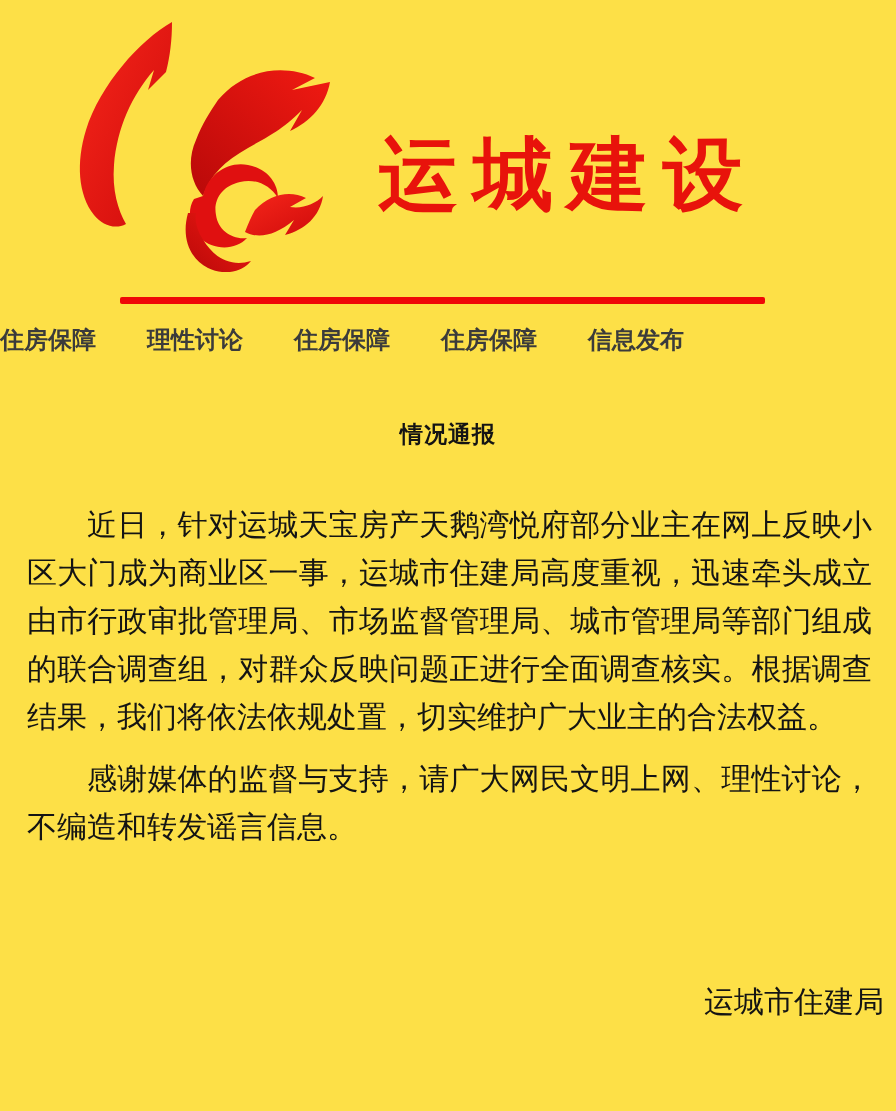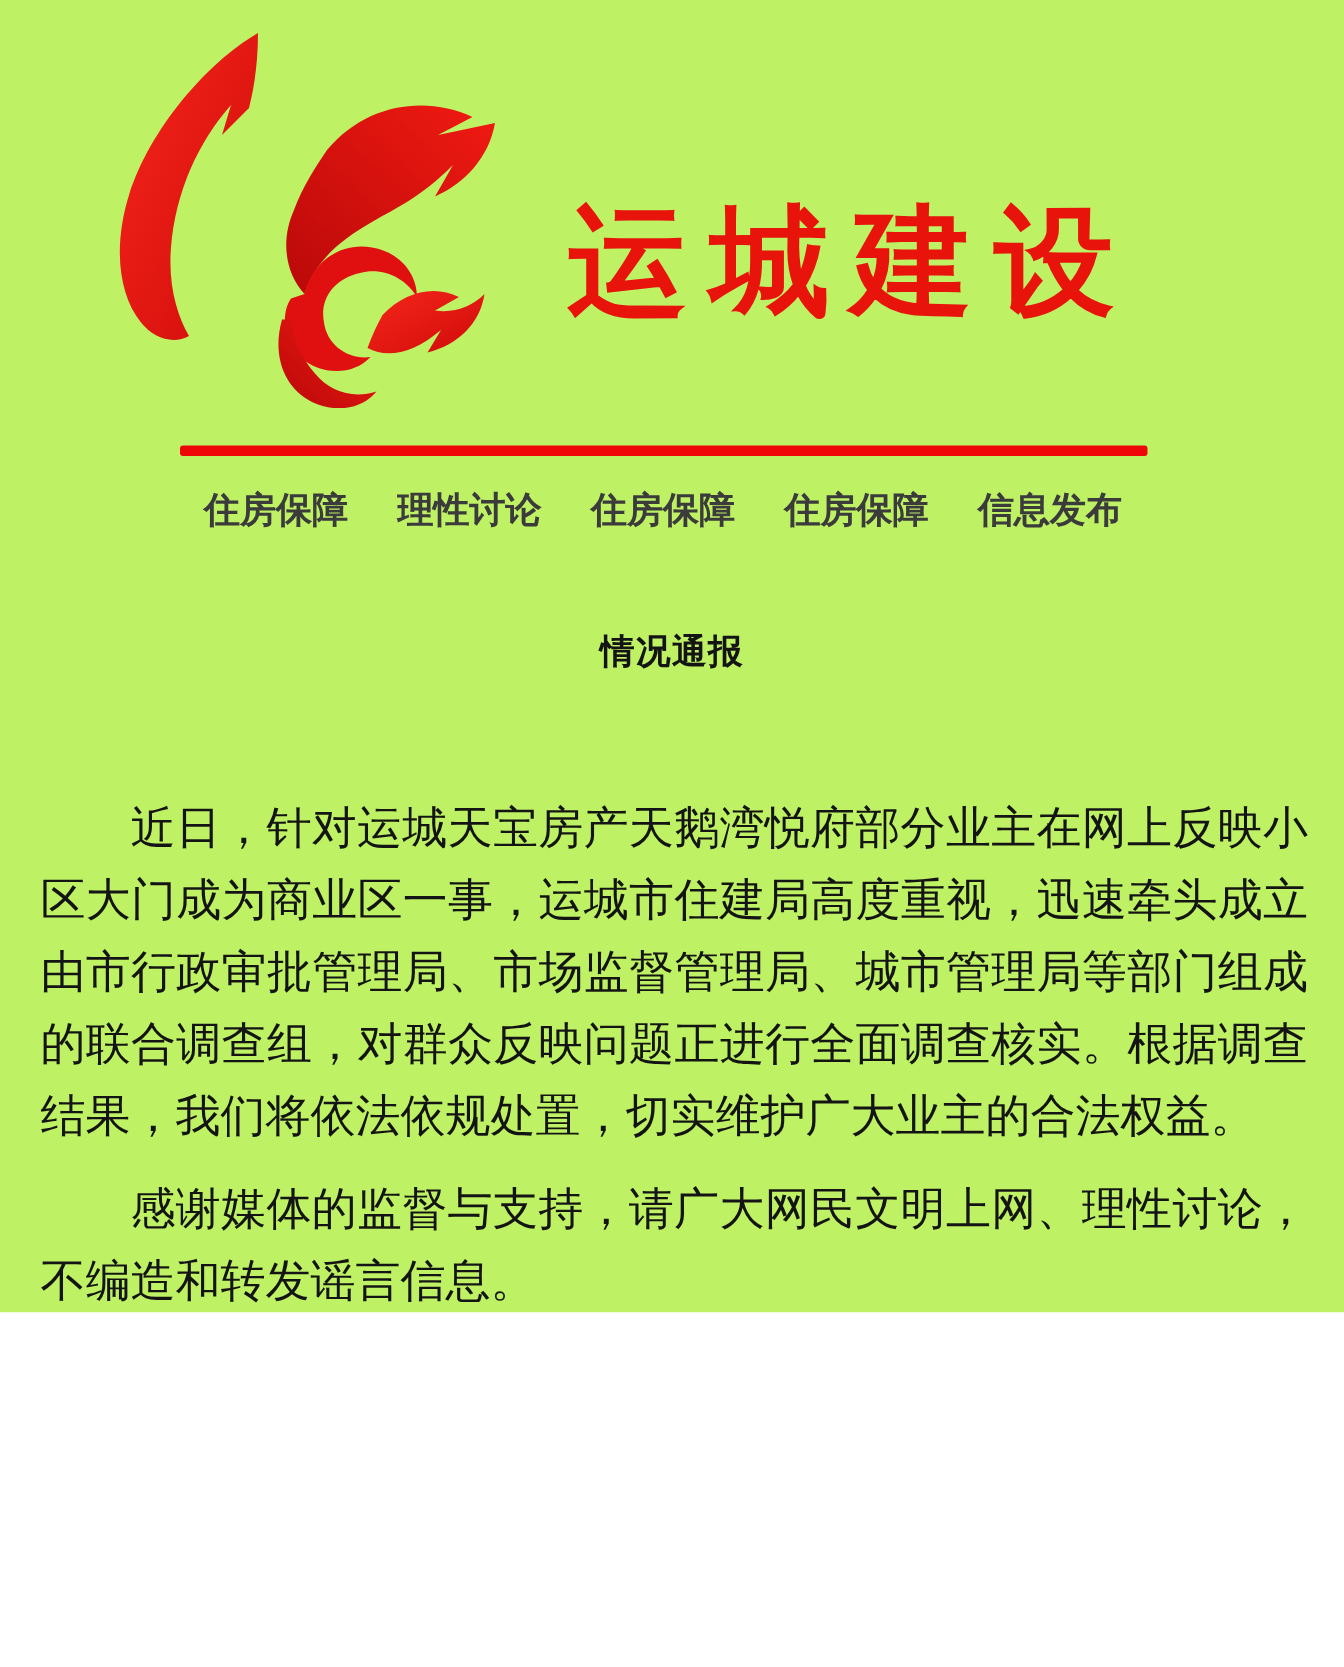--- a/index.html
+++ b/index.html
@@ -1,22 +1,22 @@
 <!DOCTYPE html>
 <html><head>
 <meta charset="utf-8">
 <style>
   * { margin: 0; padding: 0; box-sizing: border-box; }
   html, body { background: #ffffff; }
   body { font-family: "Liberation Sans", sans-serif; }
   .page {
     position: relative;
     width: 896px;
-    height: 875px;
-    background: #bef264;
+    height: 1111px;
+    background: #fde047;
     overflow: hidden;
     margin: 0 auto;
   }
   
   .logo {
     position: absolute;
     left: 70px;
     top: 10px;
     width: 260px;
     height: 262px;
@@ -43,22 +43,22 @@
     height: 7px;
     background: #ef0707;
     border-radius: 2px;
   }
   .nav {
     position: absolute;
     left: 0;
     top: 324px;
     width: 884px;
     display: flex;
-    justify-content: center;
-    gap: 33px;
+    justify-content: flex-start;
+    gap: 51px;
   }
   .nav-item {
     font-size: 24px;
     font-weight: bold;
     color: #3b3b3b;
     white-space: nowrap;
     cursor: pointer;
   }
   
   .title {
@@ -69,21 +69,21 @@
     text-align: center;
     font-size: 23px;
     font-weight: 600;
     color: #141414;
     letter-spacing: 1px;
   }
   .content {
     position: absolute;
     left: 27px;
     right: 24px;
-    top: 529px;
+    top: 501px;
     color: #141414;
     font-size: 30px;
     line-height: 48px;
     text-align: justify;
   }
   .content p { text-indent: 2em; }
   .content p + p { margin-top: 14px; }
   .signature {
     position: absolute;
     right: 12px;

